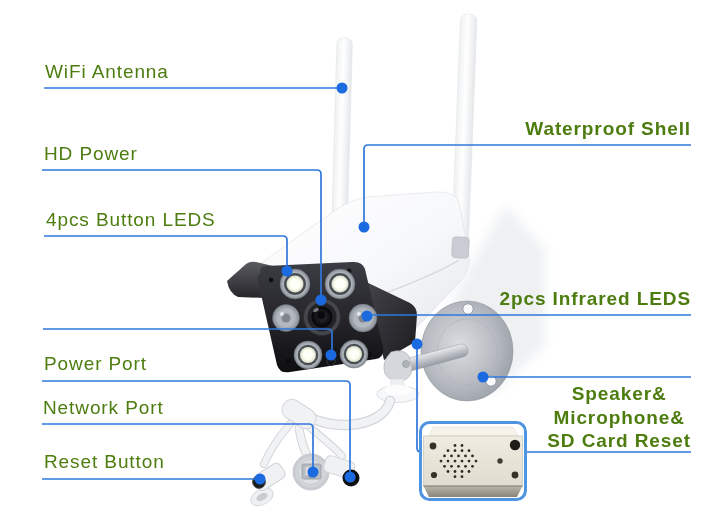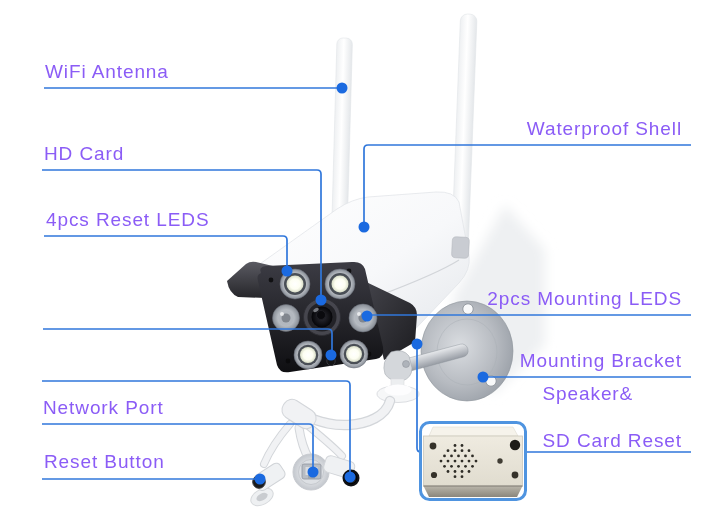--- a/index.html
+++ b/index.html
@@ -2,24 +2,24 @@
 <html><head>
 <meta charset="utf-8">
 <style>
   html,body{margin:0;padding:0;background:#fff;}
   .stage{
     position:relative;width:720px;height:524px;background:#ffffff;
     font-family:"Liberation Sans",sans-serif;overflow:hidden;
   }
   .stage svg{position:absolute;left:0;top:0;}
   .lbl{
-    position:absolute;font-size:19px;letter-spacing:.9px;color:#8b5cf6;
+    position:absolute;font-size:19px;letter-spacing:.9px;color:#4d7c0f;
     white-space:nowrap;line-height:23px;
   }
-  .lbl.right{right:38px;text-align:left;}
+  .lbl.right{right:29px;text-align:center;font-weight:bold;}
   .lbl.block{line-height:23.5px;margin-left:21px;}
 </style>
 </head>
 <body>
 
 <div class="stage">
 
 <svg width="720" height="524" viewBox="0 0 720 524">
   <defs>
     <linearGradient id="gBody" x1="0" y1="0" x2="1" y2="1">
@@ -279,27 +279,27 @@
     <circle cx="313" cy="472" r="5.5"></circle>
     <circle cx="260" cy="479" r="5.5"></circle>
     <circle cx="364" cy="227" r="5.5"></circle>
     <circle cx="367" cy="316" r="5.5"></circle>
     <circle cx="483" cy="377" r="5.5"></circle>
     <circle cx="417" cy="344" r="5.5"></circle>
   </g>
 </svg>
 
 <div class="lbl" style="left:45px;top:60px">WiFi Antenna</div>
-<div class="lbl" style="left:44px;top:142px">HD Card</div>
-<div class="lbl" style="left:46px;top:208px">4pcs Reset LEDS</div>
+<div class="lbl" style="left:44px;top:142px">HD Power</div>
+<div class="lbl" style="left:46px;top:208px">4pcs Button LEDS</div>
+<div class="lbl" style="left:44px;top:352px">Power Port</div>
 <div class="lbl" style="left:44px;top:450px">Reset Button</div>
 <div class="lbl" style="left:43px;top:396px">Network Port</div>
 
 <div class="lbl right" style="top:117px">Waterproof Shell</div>
-<div class="lbl right" style="top:287px">2pcs Mounting LEDS</div>
-<div class="lbl right" style="top:349px">Mounting Bracket</div>
+<div class="lbl right" style="top:287px">2pcs Infrared LEDS</div>
 <div class="lbl right block" style="top:382px">
   <span>Speaker&amp;</span><br>
-  <br>
+  <span>Microphone&amp;</span><br>
   <span>SD Card Reset</span>
 </div>
 
 </div>
 
 </body></html>

